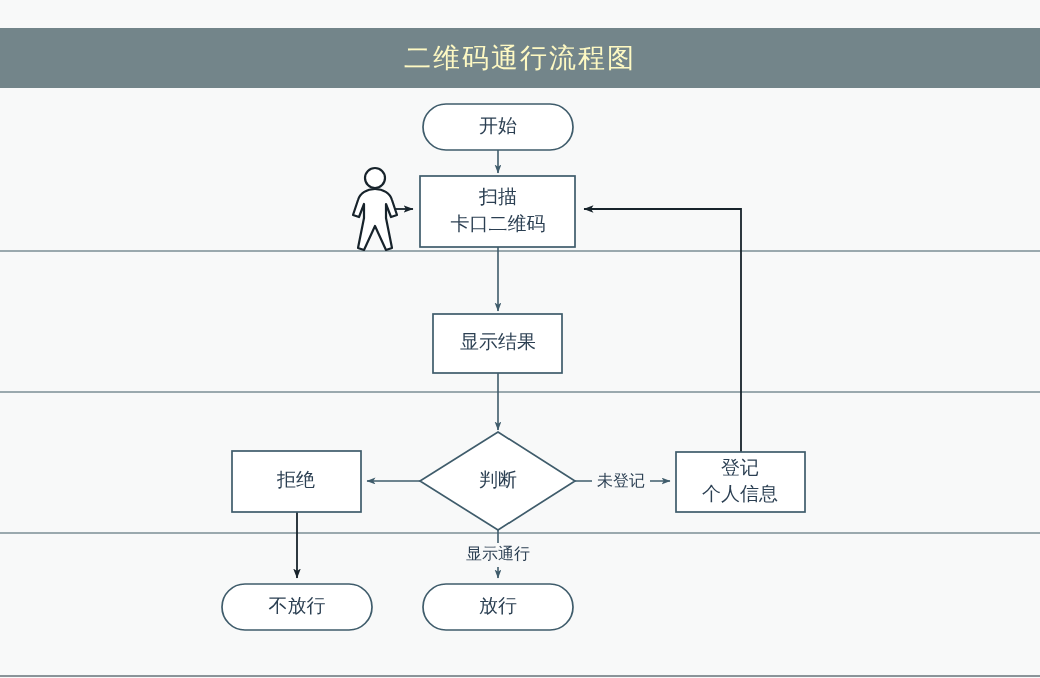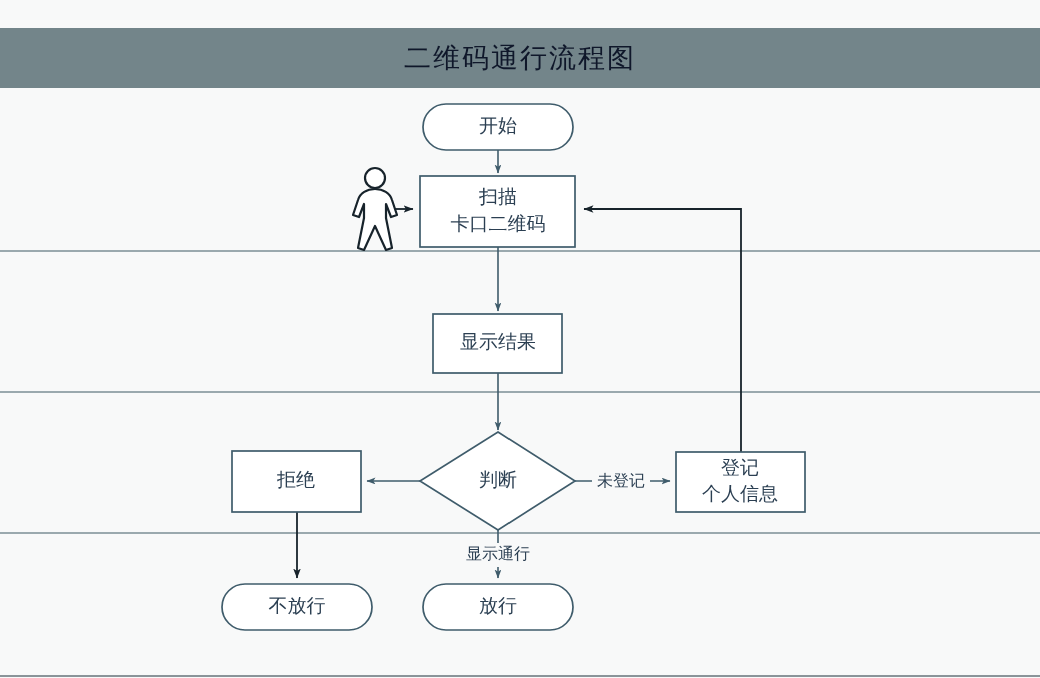--- a/index.html
+++ b/index.html
@@ -25,21 +25,21 @@
   #title-bar {
     position: absolute;
     left: 0; top: 28px;
     width: 1040px; height: 60px;
     background: #73858a;
     display: flex;
     align-items: center;
     justify-content: center;
   }
   #title-text {
-    color: #0f172a;
+    color: #fef9c3;
     font-size: 27px;
     letter-spacing: 2px;
     font-family: "Liberation Serif", "DejaVu Serif", serif;
   }
   #canvas {
     position: absolute;
     left: 0; top: 88px;
     width: 1040px; height: 590px;
     background: #f8f9f9;
   }

